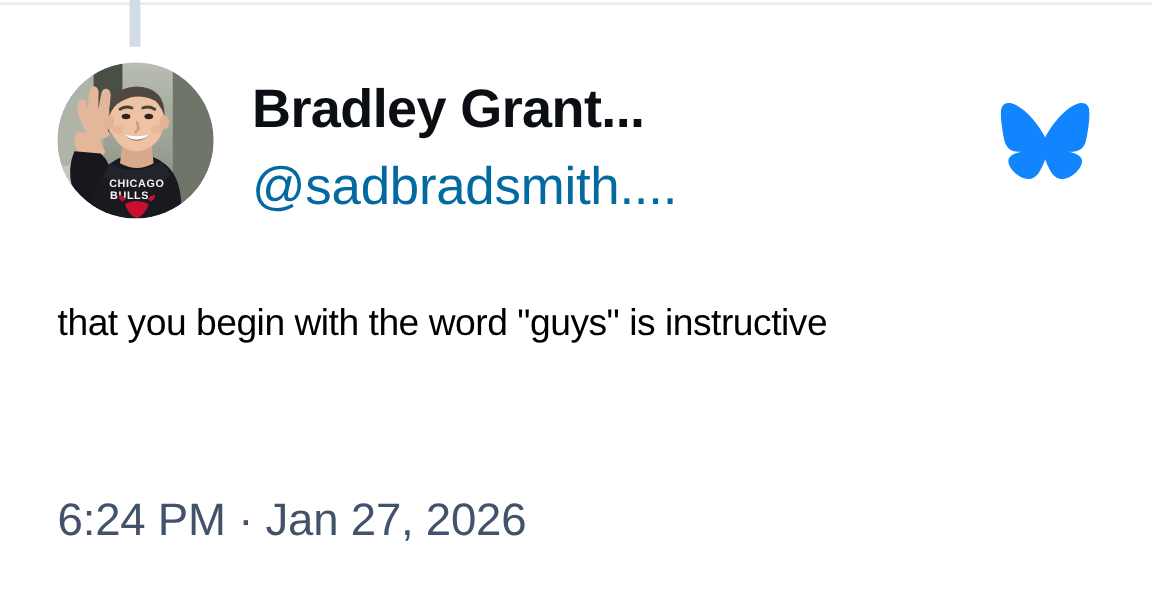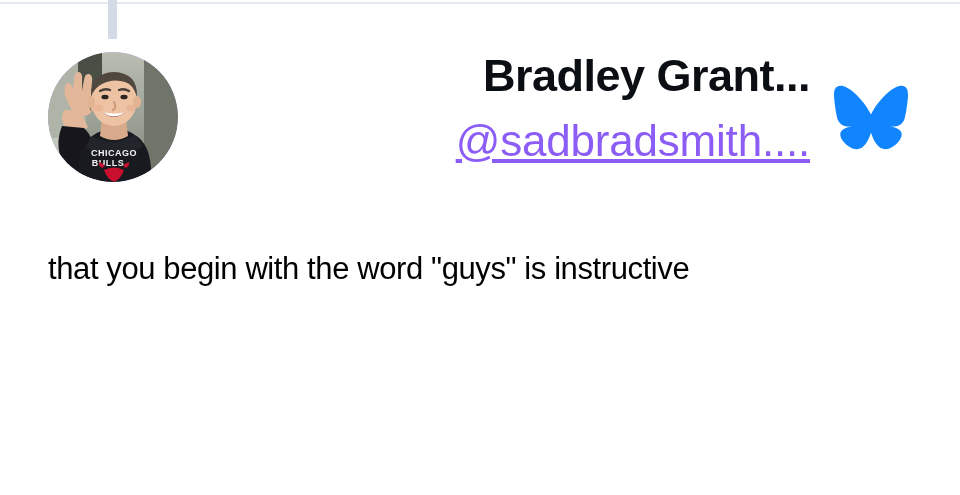--- a/index.html
+++ b/index.html
@@ -60,43 +60,41 @@
     height: 130px;
     border-radius: 50%;
     overflow: hidden;
     background: #c4b5fd;
   }
   #avatar svg { display: block; width: 130px; height: 130px; }
 
   #author-block {
     position: absolute;
     left: 210px;
-    top: 49px;
+    top: 64px;
     width: 600px;
-    text-align: right;
   }
 
   #display-name {
     font-size: 45px;
     font-weight: 700;
     line-height: 54px;
     color: #0B0F14;
     letter-spacing: -0.5px;
     white-space: nowrap;
   }
 
   #handle {
     font-size: 44px;
     font-weight: 400;
     line-height: 56px;
-    color: #8b5cf6;
+    color: #0369a1;
     letter-spacing: -0.2px;
     white-space: nowrap;
     margin-top: 10px;
-    text-decoration: underline;
   }
 
   #bluesky-logo {
     position: absolute;
     left: 834px;
     top: 82px;
     width: 74px;
     height: 70px;
   }
   #bluesky-logo svg { display: block; width: 74px; height: 70px; }
@@ -210,14 +208,15 @@
     <div id="bluesky-logo">
       <svg viewBox="0 0 74 70" xmlns="http://www.w3.org/2000/svg" aria-hidden="true">
         <path d="M37 32.5 C31.5 21 18.5 6.5 9.5 4.2 C2.4 2.4 0 6.6 0 12.6 C0 18.8 2.2 33.6 3.7 37.4 C6.2 43.8 12.2 45.2 18.6 44.2 C9.7 45.8 2.4 49.3 8.6 58.4 C12.8 64.5 24.1 72.6 31.6 62.1 C34.2 58.4 36 54 37 50.8 C38 54 39.8 58.4 42.4 62.1 C49.9 72.6 61.2 64.5 65.4 58.4 C71.6 49.3 64.3 45.8 55.4 44.2 C61.8 45.2 67.8 43.8 70.3 37.4 C71.8 33.6 74 18.8 74 12.6 C74 6.6 71.6 2.4 64.5 4.2 C55.5 6.5 42.5 21 37 32.5 Z" fill="#1185FE"></path>
       </svg>
     </div>
 
   </div>
 
   <div id="post-text">that you begin with the word "guys" is instructive</div>
 
+  <div id="post-timestamp">6:24 PM · Jan 27, 2026</div>
 
 </div>
 
 </body></html>

